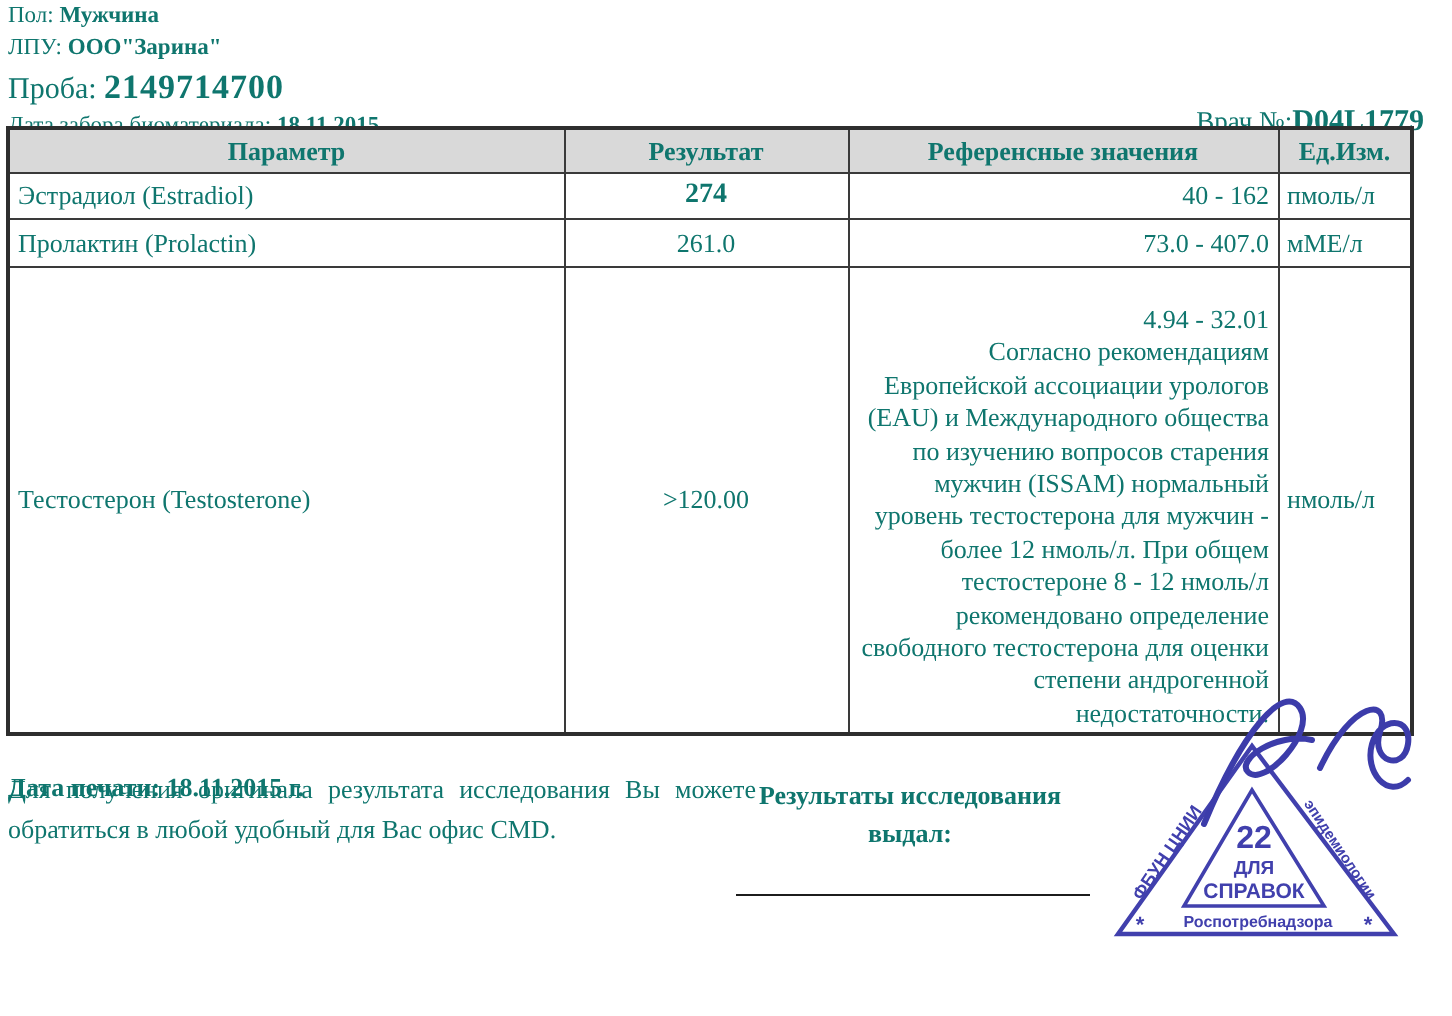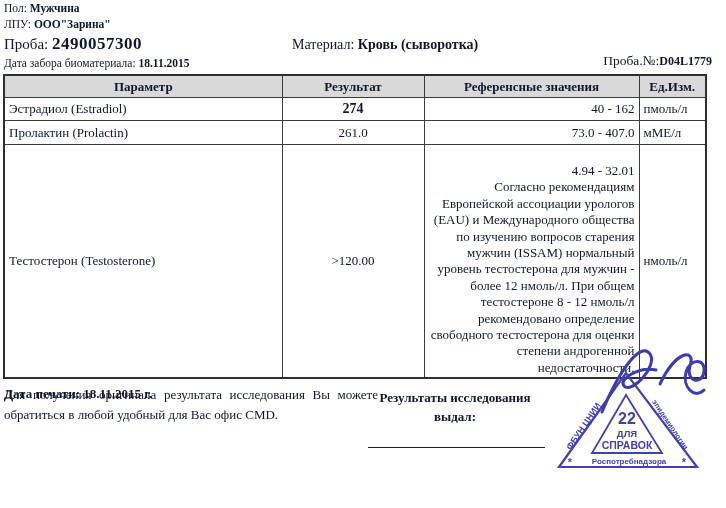--- a/index.html
+++ b/index.html
@@ -1,31 +1,31 @@
 <!DOCTYPE html>
 <html><head>
 <meta charset="utf-8">
 <style>
   html,body{margin:0;padding:0;background:#fff;}
   #page{position:relative;width:726px;height:508px;background:#ffffff;
-        font-family:"Liberation Serif", serif;color:#0f172a;overflow:hidden;}
+        font-family:"Liberation Serif", serif;color:#0f766e;overflow:hidden;}
   .abs{position:absolute;}
   .sm{font-size:11.5px;}
   .b{font-weight:bold;}
   
   #line-sex{left:4px;top:2px;}
   #line-lpu{left:4px;top:18px;}
   #line-sample{left:4px;top:34px;font-size:15px;}
   #line-sample .val{font-size:17px;font-weight:bold;letter-spacing:.5px;}
   #line-material{left:292px;top:37px;font-size:14px;}
   #line-collect{left:4px;top:57px;}
   #line-internal{right:14px;top:53px;font-size:13.5px;}
-  #line-internal .val{font-size:12px;font-weight:bold;}
+  #line-internal .val{font-size:15px;font-weight:bold;}
   
-  table{position:absolute;left:3px;top:74px;width:566px;border-collapse:collapse;
+  table{position:absolute;left:3px;top:63px;width:566px;border-collapse:collapse;
         table-layout:fixed;font-size:13px;}
   td,th{border:1px solid #3a3a3a;padding:1px 4px;overflow:hidden;}
   table{border:2px solid #2e2e2e;}
   th{background:#d9d9d9;font-size:13px;height:19px;text-align:center;}
   .c-param{width:278px;text-align:left;}
   .c-res{width:142px;text-align:center;}
   .c-ref{width:215px;text-align:right;}
   .c-unit{width:67px;text-align:left;}
   .row1 td{height:20px;}
   .row2 td{height:21px;}
@@ -51,32 +51,28 @@
   <div class="abs sm" id="line-sex">
     <span>Пол:</span>
     <span class="b">Мужчина</span>
   </div>
   <div class="abs sm" id="line-lpu">
     <span>ЛПУ:</span>
     <span class="b">ООО"Зарина"</span>
   </div>
   <div class="abs" id="line-sample">
     <span>Проба:</span>
-    <span class="val">2490057300</span>
-  </div>
-  <div class="abs" id="line-material">
-    <span>Материал:</span>
-    <span class="b">Кровь (сыворотка)</span>
+    <span class="val">2149714700</span>
   </div>
   <div class="abs sm" id="line-collect">
     <span>Дата забора биоматериала:</span>
     <span class="b">18.11.2015</span>
   </div>
   <div class="abs" id="line-internal">
-    <span>Проба.№:</span><span class="val">D04L1779</span>
+    <span>Врач.№:</span><span class="val">D04L1779</span>
   </div>
 
   <table>
     <colgroup>
         <col class="c-param">
         <col class="c-res">
         <col class="c-ref">
         <col class="c-unit">
       </colgroup>
     <tbody>

